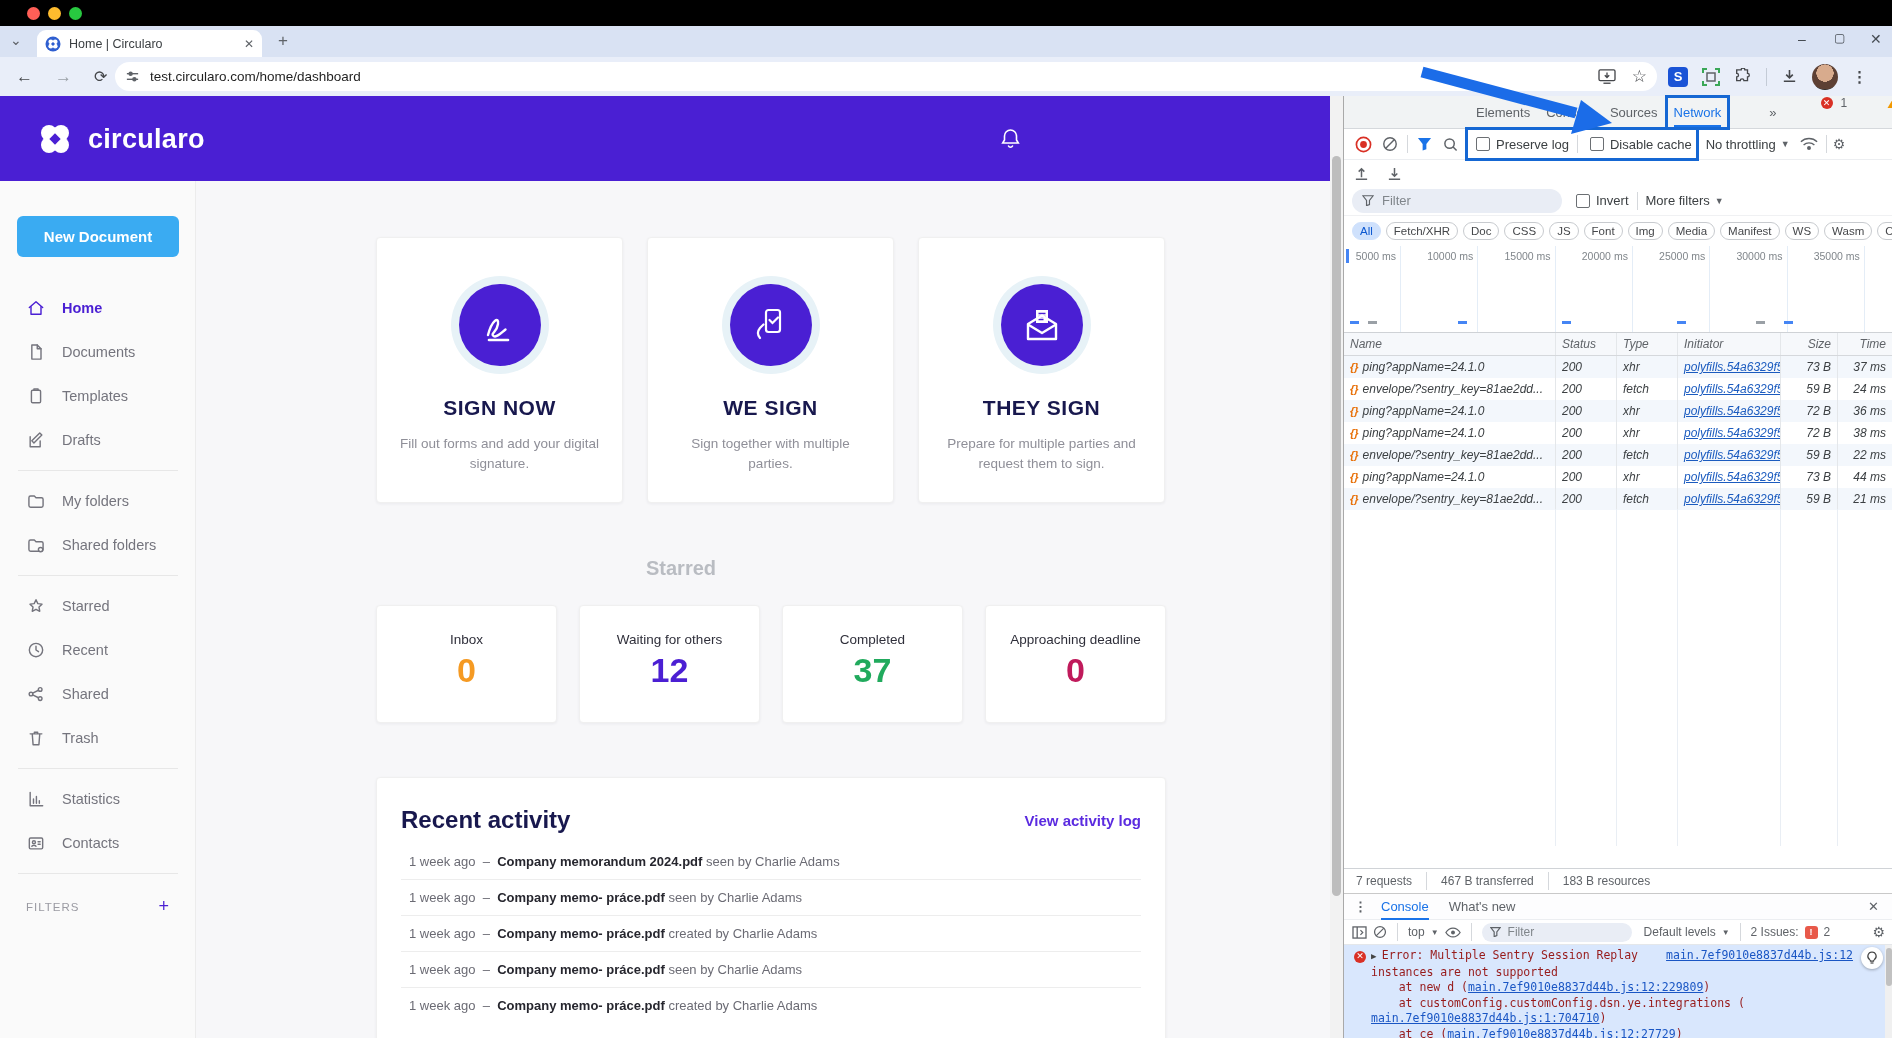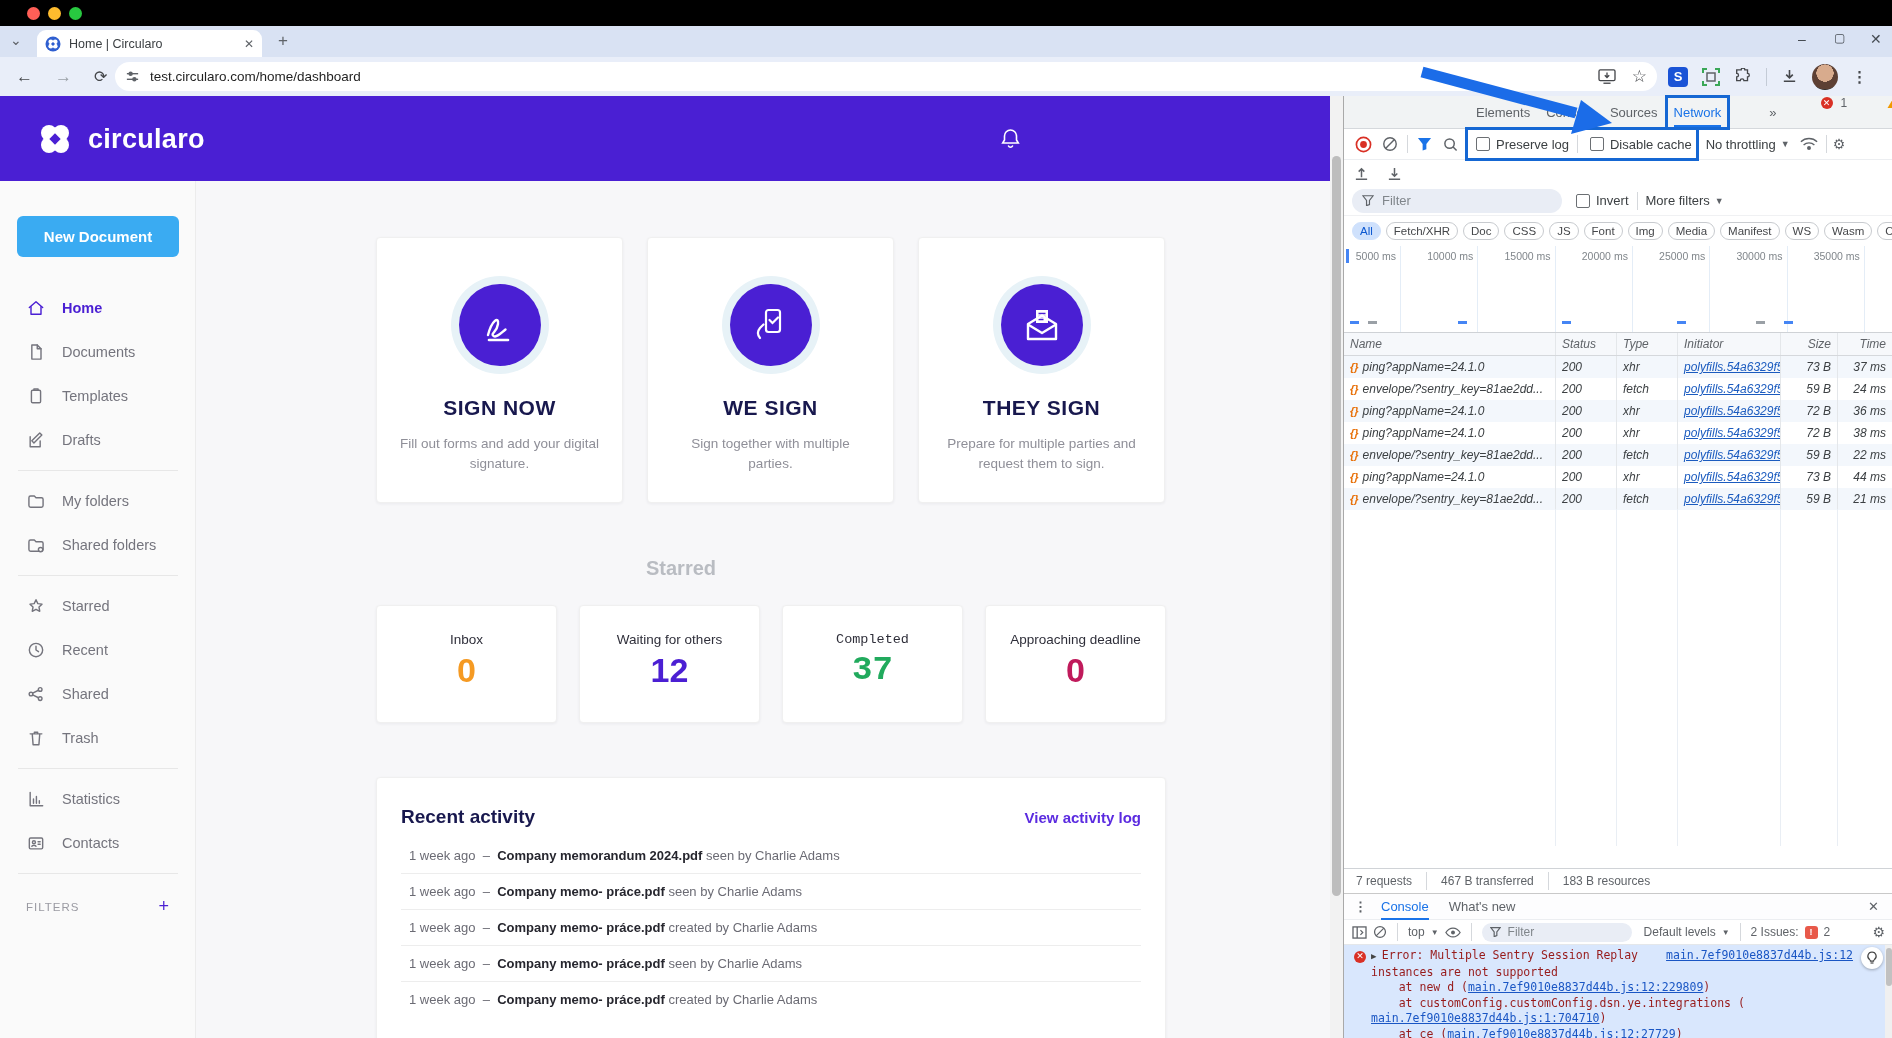--- a/index.html
+++ b/index.html
@@ -61,21 +61,21 @@
         display:flex;align-items:center;justify-content:center;}
   .pcirc{width:82px;height:82px;border-radius:50%;background:#4a1fd3;display:flex;align-items:center;justify-content:center;}
   .action-title{margin-top:22px;font-size:21px;font-weight:bold;color:#18184e;letter-spacing:.5px;}
   .action-desc{margin:14px 20px 0 20px;font-size:13.5px;color:#8f8f98;line-height:1.45;}
   .overview-title{left:0;top:376px;width:970px;text-align:center;font-size:20px;font-weight:bold;color:#b9bcc2;}
   .stat-card{width:181px;height:118px;top:424px;text-align:center;}
   .stat-label{margin-top:26px;font-size:13.5px;color:#2f2f3a;}
   .stat-value{margin-top:4px;font-size:34px;font-weight:bold;}
   .recent-card{left:180px;top:596px;width:790px;height:300px;}
   .recent-head{display:flex;justify-content:space-between;align-items:center;padding:28px 24px 10px 24px;}
-  .recent-title{font-size:19px;font-weight:bold;color:#18184e;}
+  .recent-title{font-size:24px;font-weight:bold;color:#18184e;}
   .recent-link{font-size:15px;font-weight:bold;color:#5b2be0;cursor:pointer;}
   .act-row{margin:0 24px;padding:10px 8px;border-bottom:1px solid #ededed;font-size:13px;color:#6b6b74;}
   .act-row:last-child{border-bottom:none;}
   .act-file{font-weight:bold;color:#26262e;}
   .pgscroll{left:1330px;top:96px;width:13px;height:942px;background:#f2f2f2;}
   .pgthumb{left:2px;top:60px;width:9px;height:740px;background:#bdbdbd;border-radius:5px;}
 
   
   .devtools{left:1343px;top:96px;width:549px;height:942px;background:#fff;border-left:1px solid #a9a9a9;
      font-size:12px;color:#3c4043;}
@@ -398,21 +398,21 @@
     <div class="abs overview-title">Starred</div>
     <div id="statCards">
         <div class="card stat-card" style="left: 180px;">
           <div class="stat-label">Inbox</div>
   <div class="stat-value" style="color:#F59A23">0</div>
         </div>
         <div class="card stat-card" style="left: 383px;">
           <div class="stat-label">Waiting for others</div>
   <div class="stat-value" style="color:#4B1FD3">12</div>
         </div>
-        <div class="card stat-card" style="left: 586px; font-family: Liberation Mono, monospace;">
+        <div class="card stat-card" style="left: 586px;">
           <div class="stat-label">Completed</div>
   <div class="stat-value" style="color:#21AA5D">37</div>
         </div>
         <div class="card stat-card" style="left: 789px;">
           <div class="stat-label">Approaching deadline</div>
   <div class="stat-value" style="color:#C01A5B">0</div>
         </div>
       </div>
     <div class="card recent-card">
       <div class="recent-head">

